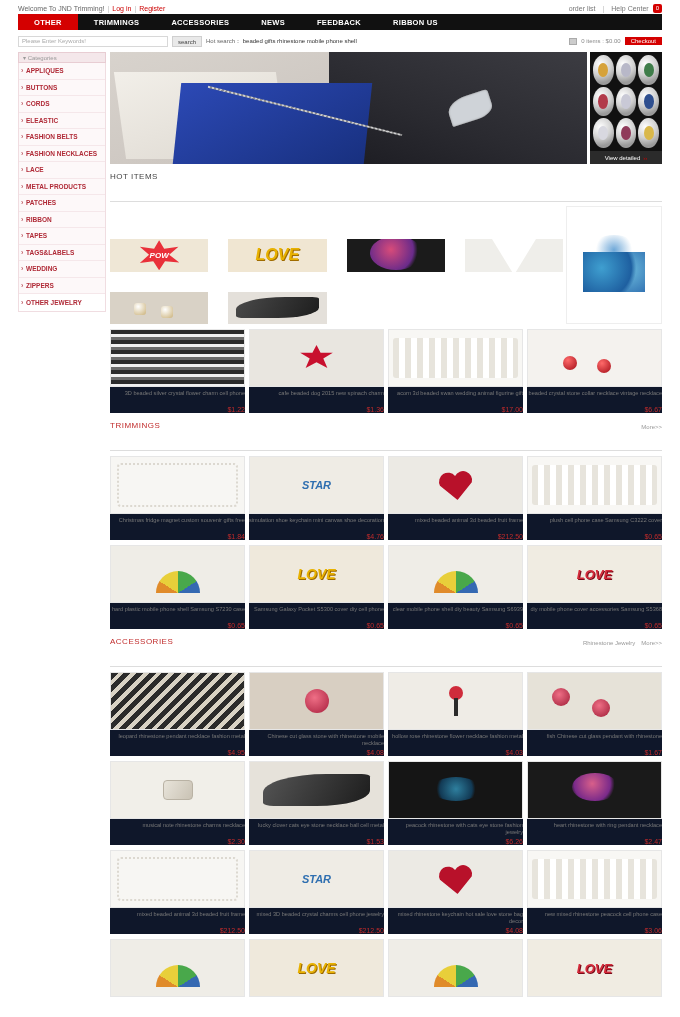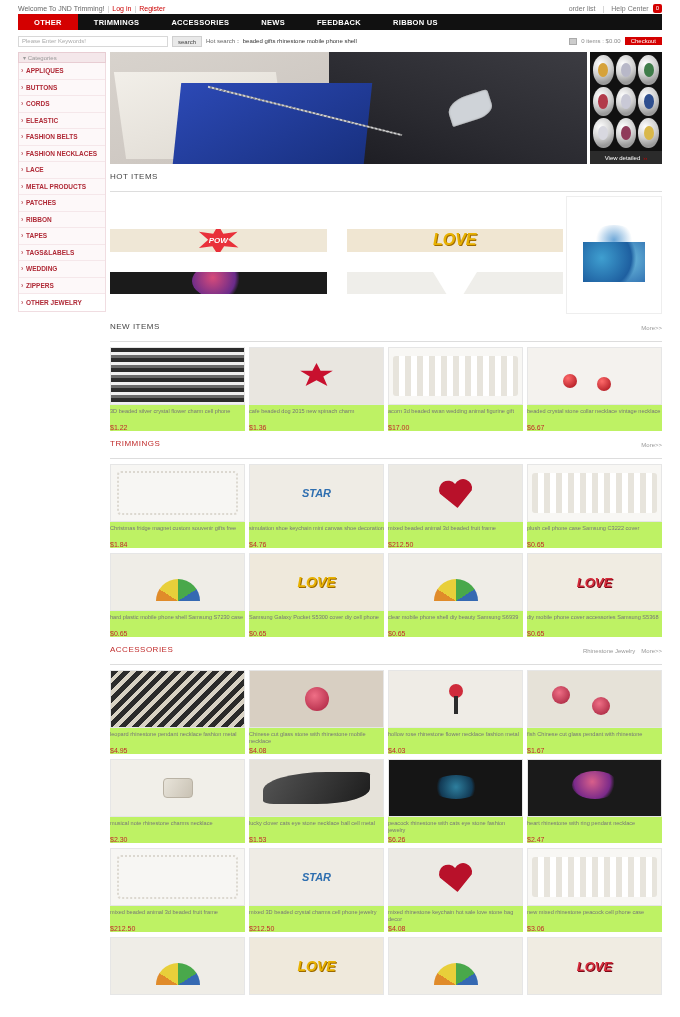--- a/index.html
+++ b/index.html
@@ -150,30 +150,30 @@
   .view-detail {
     position:absolute; left:0; right:0; bottom:0; height:13px;
     background:#2b2b2b; color:#fff; font-size:6px;
     display:flex; align-items:center; justify-content:center; gap:3px;
   }
   .view-detail .arrow { color:#d40000; }
 
   
   .sec-head {
     display:flex; align-items:flex-end; border-bottom:1px solid #ddd;
-    margin-top:8px; padding-bottom:10px;
+    margin-top:8px; padding-bottom:20px;
   }
   .sec-title { font-size:8px; color:#444; letter-spacing:.5px; }
   .sec-title.red { color:#c02b2b; }
   .sec-sub { margin-left:auto; font-size:6px; color:#999; display:flex; gap:6px;}
   .sec-sub a { color:#999; text-decoration:none;}
 
   
   .hot-wrap { display:flex; gap:3px; margin-top:4px; height:118px; }
-  .hot-left { flex:1; display:grid; grid-template-columns:repeat(2,1fr); grid-template-rows:1fr 1fr; gap:20px;margin-top:33px;}
+  .hot-left { flex:1; display:grid; grid-template-columns:repeat(4,1fr); grid-template-rows:1fr 1fr; gap:20px;margin-top:33px;}
   .hot-right { width:96px; background:#ffffff; border:1px solid #eee; position:relative; overflow:hidden;}
   .tile { position:relative; overflow:hidden; background:#eee; }
   .tile.pow { background:#efe7d6; }
   .tile.pow .star {
     position:absolute; left:50%; top:50%; width:42px;height:30px; transform:translate(-50%,-50%);
     background:#e9303a; clip-path:polygon(50% 0,62% 28%,96% 22%,74% 48%,98% 74%,64% 70%,50% 100%,36% 70%,4% 76%,26% 48%,4% 22%,38% 28%);
   }
   .tile.pow .txt{ position:absolute; left:50%; top:50%; transform:translate(-50%,-50%); color:#fff; font-weight:bold; font-size:8px; font-style:italic;}
   .tile.love { background:#f0e6d2; display:flex;align-items:center;justify-content:center;}
   .tile.love .word{ font-size:16px; font-weight:bold; font-style:italic; color:#e8b100; text-shadow:1px 1px 0 #a06c00;}
@@ -198,21 +198,21 @@
                radial-gradient(circle at 72% 44%,#6fbfe0,#2f6fb0 60%,rgba(255,255,255,0) 70%);
   }
   .hot-right .spray {
     position:absolute; left:50%; top:24%; transform:translate(-50%,0);
     width:50px;height:30px; border-radius:50%;
     background:radial-gradient(circle at 50% 50%,#6fa8d8 0%,rgba(255,255,255,0) 62%);
   }
 
   
   .grid4 { display:grid; grid-template-columns:repeat(4,1fr); gap:4px; margin-top:5px; }
-  .card { background:#bef264; }
+  .card { background:#0f172a;text-align:right; }
   .thumb {
     width:100%; height:58px; border:1px solid #e6e6e6; background:#f2f0ec;
     position:relative; overflow:hidden;
   }
   .cap { font-size:5.6px; line-height:7px; color:#777; margin-top:3px; height:14px; overflow:hidden;}
   .price { font-size:7px; color:#c02b2b; margin-top:2px; }
 
   
   .t-stripe { background:repeating-linear-gradient(180deg,#2b2b2b 0 4px,#f0f0f0 4px 7px,#6b6b6b 7px 10px);}
   .t-lace { background:#f7f6f3; }
@@ -383,26 +383,20 @@
           <div class="tile wing2">
             <div class="w"></div>
           </div>
         </div>
         <div class="hot-right">
           <div class="spray"></div>
           <div class="butterfly"></div>
         </div>
       </div>
 
-      <div class="sec-head">
-        <div class="sec-title">NEW ITEMS</div>
-        <div class="sec-sub">
-          <a href="#">More&gt;&gt;</a>
-        </div>
-      </div>
       <div class="grid4">
         <div class="card">
           <div class="thumb t-stripe"></div>
           <div class="cap">3D beaded silver crystal flower charm cell phone</div>
           <div class="price">$1.22</div>
         </div>
         <div class="card">
           <div class="thumb t-star">
               <div class="s"></div>
             </div>

